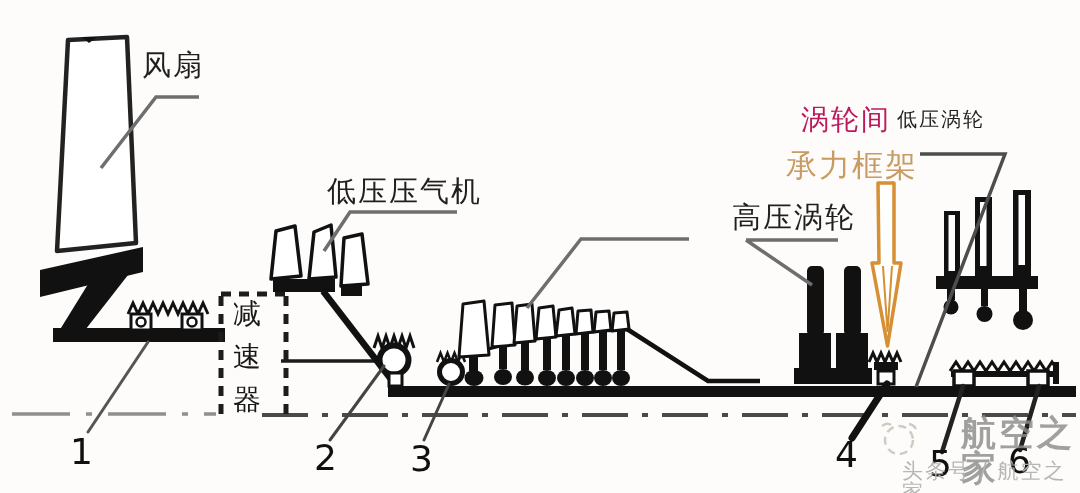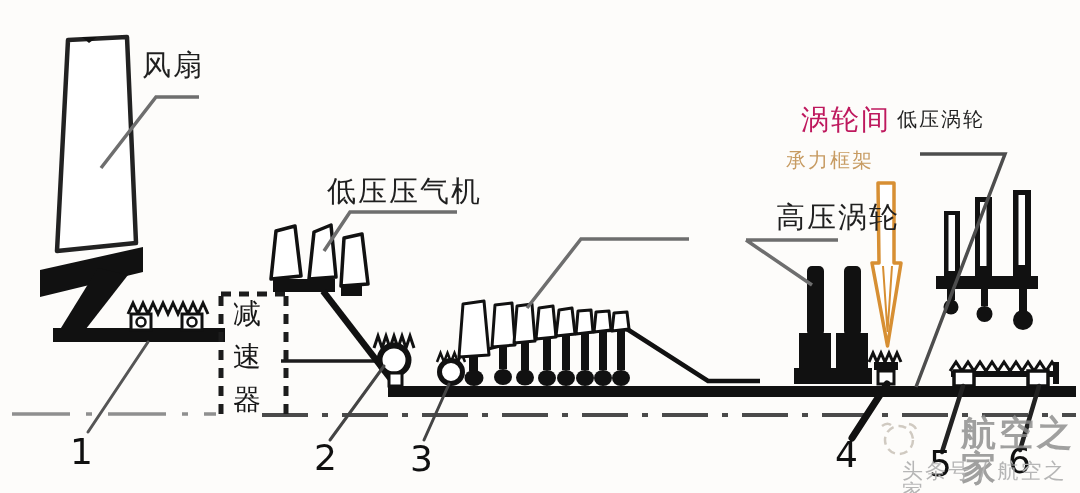--- a/index.html
+++ b/index.html
@@ -170,23 +170,23 @@
     </g>
 
     <g opacity="0.85">
       <circle cx="899" cy="440" r="14" fill="none" stroke="#c9c2b8" stroke-width="2.5" stroke-dasharray="8 5"></circle>
       <path d="M882,426 q5,-4 9,-1 M909,424 q5,1 7,5" fill="none" stroke="#c9c2b8" stroke-width="2.5"></path>
     </g>
   </svg>
 
   <div class="lbl" style="left:142px;top:51px;">风扇</div>
   <div class="lbl" style="left:327px;top:177px;">低压压气机</div>
-  <div class="lbl" style="left:776px;top:203px;">高压涡轮</div>
+  <div class="lbl" style="left:732px;top:203px;">高压涡轮</div>
   <div class="lbl orange" style="left:801px;top:106px;font-size:28px;">涡轮间</div>
-  <div class="lbl tan" style="left:786px;top:150px;font-size:20px;">承力框架</div>
+  <div class="lbl tan" style="left:786px;top:150px;font-size:31px;">承力框架</div>
   <div class="lbl" style="left:897px;top:109px;font-size:20px;">低压涡轮</div>
 
   <div class="reducer">
     <span>减</span>
     <span>速</span>
     <span>器</span>
   </div>
 
   <div class="callout" style="left:70px;top:434px;">1</div>
   <div class="callout" style="left:314px;top:440px;">2</div>

